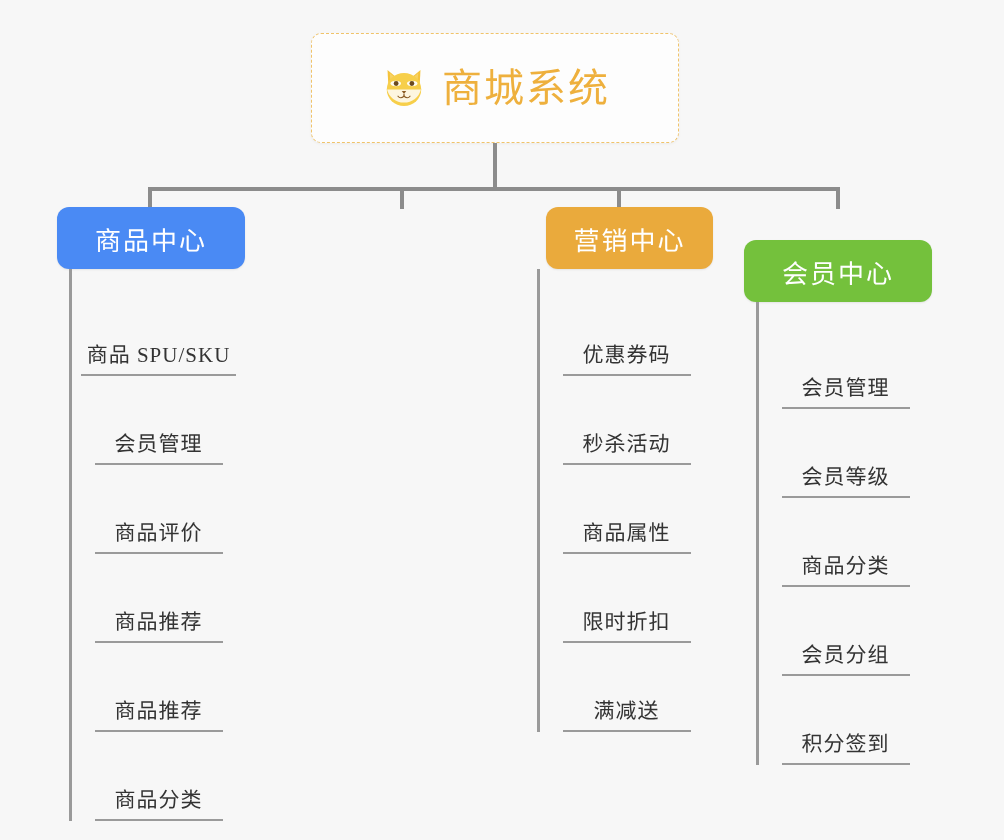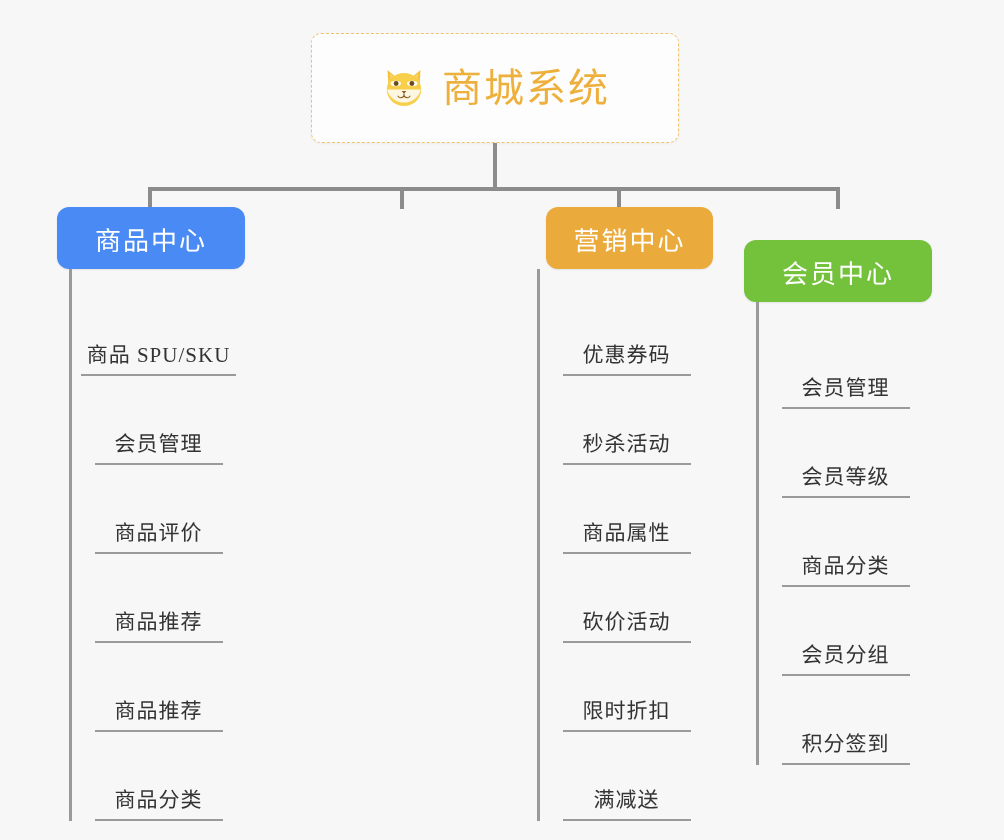--- a/index.html
+++ b/index.html
@@ -184,23 +184,20 @@
       <div class="leaf-item">
           <span class="leaf-label">优惠券码</span>
         </div>
       <div class="leaf-item">
           <span class="leaf-label">秒杀活动</span>
         </div>
       <div class="leaf-item">
           <span class="leaf-label">商品属性</span>
         </div>
       <div class="leaf-item">
-          <span class="leaf-label">砍价活动</span>
-        </div>
-      <div class="leaf-item">
           <span class="leaf-label">限时折扣</span>
         </div>
       <div class="leaf-item">
           <span class="leaf-label">满减送</span>
         </div>
     </div>
   </div>
 
   <div class="branch" style="left:744px;">
     <div class="branch-header" style="background: rgb(116, 193, 60); margin-top: 33px;">

